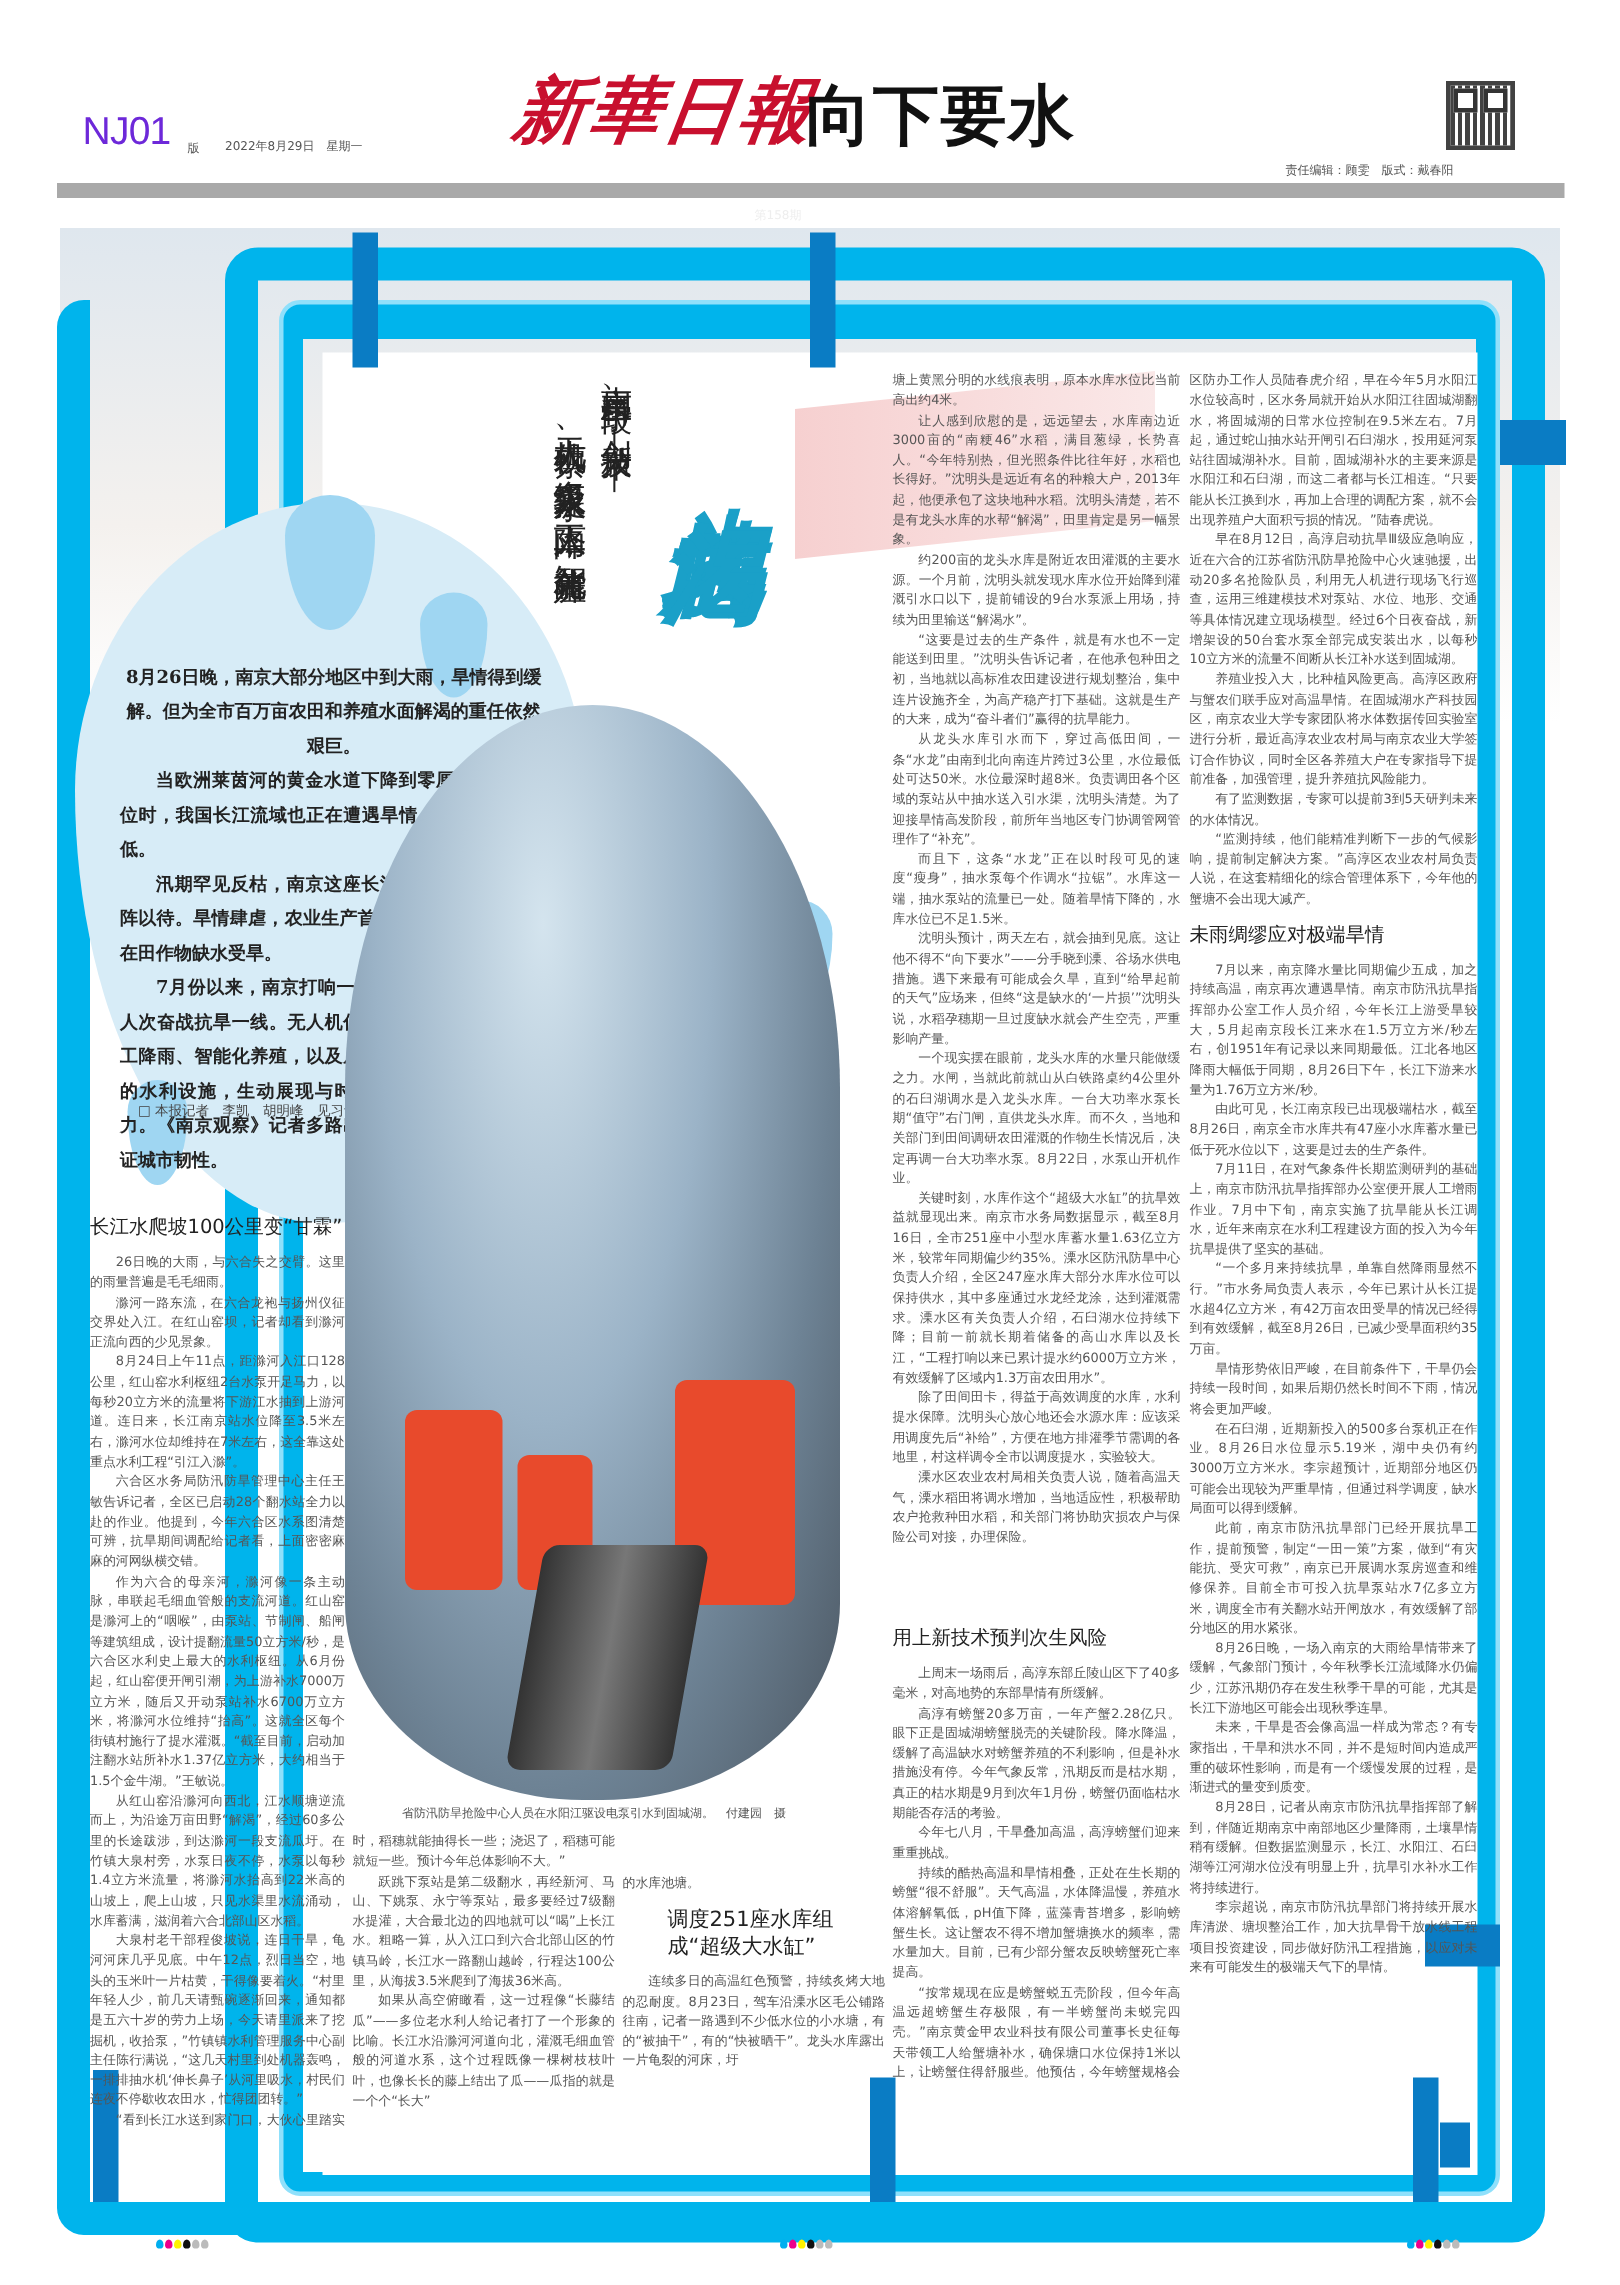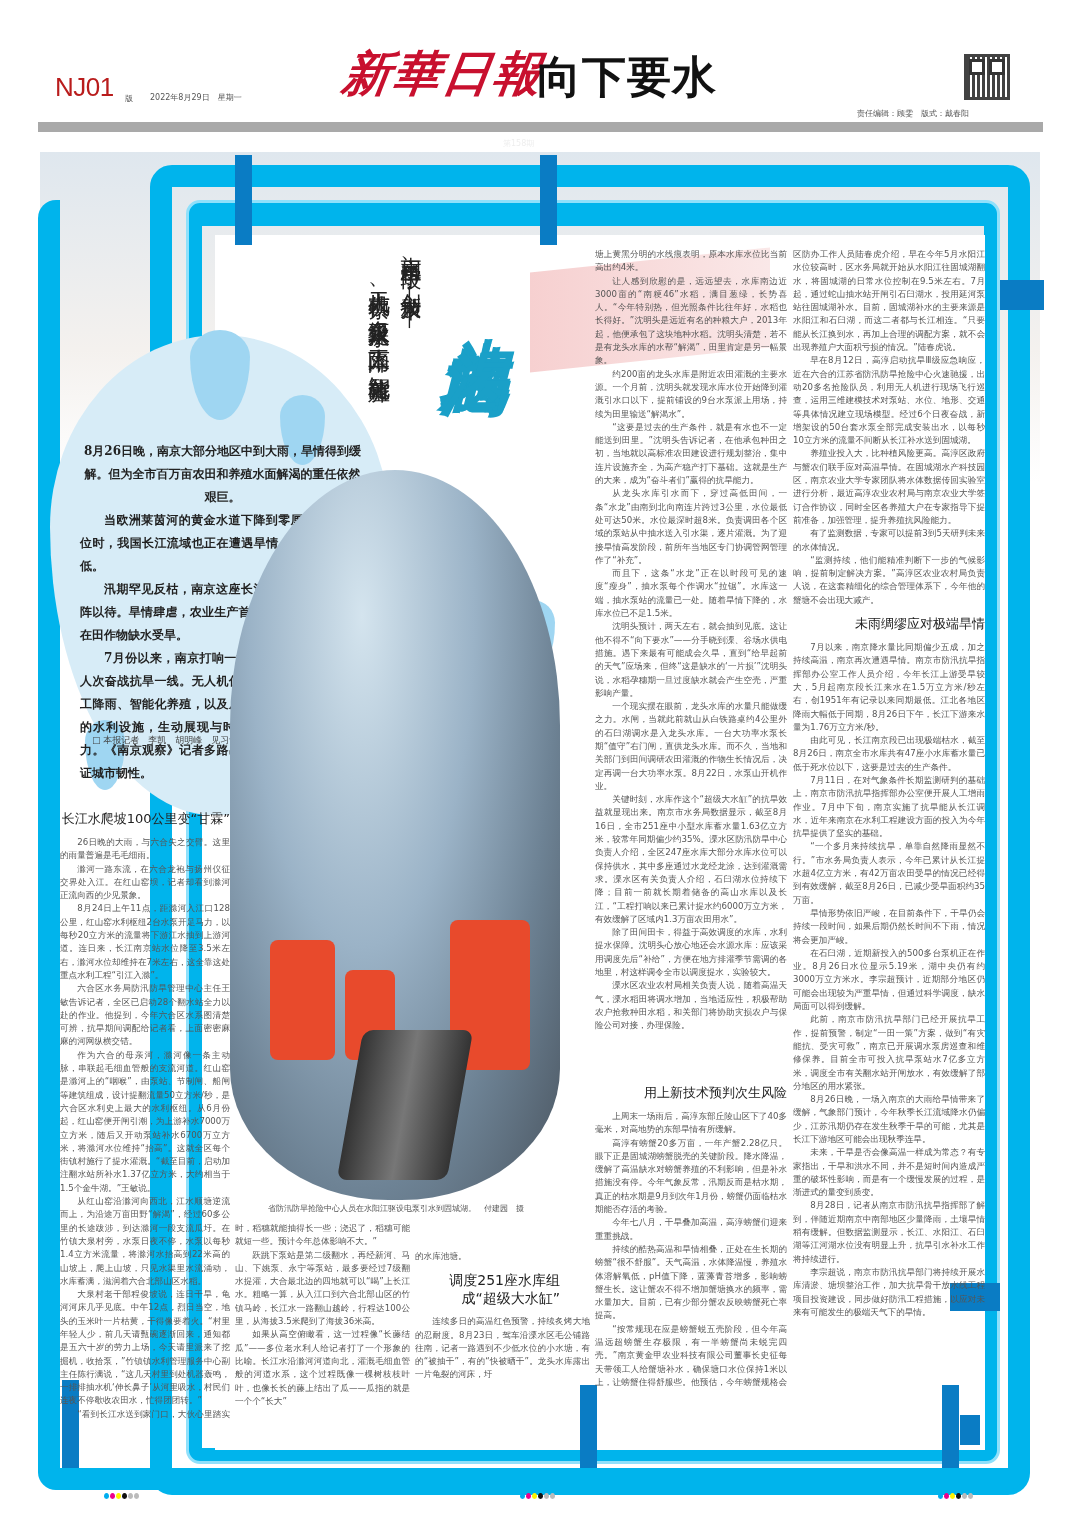--- a/index.html
+++ b/index.html
@@ -1,20 +1,20 @@
 <!DOCTYPE html>
 <html><head>
 <meta charset="utf-8">
 <style>
   * { box-sizing: border-box; margin: 0; padding: 0; }
   html, body { width: 1080px; height: 1523px; background: #ffffff; overflow: hidden; }
   body { position: relative; font-family: "DejaVu Serif", serif; color: #333; }
 
   .masthead { position: absolute; left: 0; top: 0; width: 1080px; height: 150px; }
-  .page-no { position: absolute; left: 55px; top: 72px; font-family: "Liberation Sans", sans-serif; font-size: 26px; color: #b91c1c; letter-spacing: -0.5px; }
+  .page-no { position: absolute; left: 55px; top: 72px; font-family: "Liberation Sans", sans-serif; font-size: 26px; color: #6d28d9; letter-spacing: -0.5px; }
   .page-suffix { position: absolute; left: 125px; top: 93px; font-size: 8px; color: #555; font-family: "DejaVu Sans", sans-serif; }
   .pub-date { position: absolute; left: 150px; top: 92px; font-size: 8px; color: #555; font-family: "DejaVu Sans", sans-serif; }
   .paper-name { position: absolute; left: 343px; top: 42px; font-family: "DejaVu Serif", serif; font-style: italic; font-weight: bold; font-size: 48px; color: #c8102e; letter-spacing: 2px; transform: skewX(-8deg); }
   .section-name { position: absolute; left: 537px; top: 48px; font-family: "DejaVu Sans", sans-serif; font-weight: bold; font-size: 44px; color: #111; letter-spacing: 1px; }
   .editor-line { position: absolute; left: 857px; top: 108px; font-size: 8px; color: #555; font-family: "DejaVu Sans", sans-serif; }
   .qr { position: absolute; left: 964px; top: 54px; width: 46px; height: 46px; background:
       repeating-linear-gradient(90deg, #222 0 3px, #fff 3px 5px),
       #fff; opacity: .85; border: 3px solid #222; }
   .qr::before { content:""; position:absolute; left:2px; top:2px; width:10px; height:10px; border:3px solid #111; background:#fff; }
   .qr::after { content:""; position:absolute; right:2px; top:2px; width:10px; height:10px; border:3px solid #111; background:#fff; }
@@ -46,21 +46,21 @@
 
   .photo { position: absolute; left: 230px; top: 470px; width: 330px; height: 730px;
     border-radius: 50% 50% 48% 48% / 35% 35% 18% 18%;
     background: radial-gradient(ellipse at 40% 20%, #d4e4ee 0%, #9bb3c7 40%, #6d8294 70%, #4a5560 100%); overflow: hidden; }
   .photo-worker { position: absolute; background: #e84a2c; border-radius: 8px; }
   .photo-pipe { position: absolute; left: 120px; top: 560px; width: 110px; height: 150px; background: linear-gradient(90deg, #333, #777, #333); transform: skewX(-10deg); border-radius: 10px; }
   .photo-caption { position: absolute; left: 268px; top: 1203px; font-size: 8px; color: #555; font-family: "DejaVu Sans", sans-serif; }
 
   .col { position: absolute; font-family: "DejaVu Sans", sans-serif; font-size: 8.6px; line-height: 13.3px; color: #555; text-align: justify; overflow: hidden; }
   .col p { text-indent: 2em; }
-  .sec-head { font-family: "DejaVu Sans", sans-serif; color: #222; font-size: 13px; font-weight: normal; text-align: right; margin: 8px 0 8px; line-height: 18px; }
+  .sec-head { font-family: "DejaVu Sans", sans-serif; color: #222; font-size: 13px; font-weight: normal; text-align: left; margin: 8px 0 8px; line-height: 18px; }
 
   .reg { position: absolute; top: 1492px; font-size: 8px; letter-spacing: -1px; }
   .reg span { display: inline-block; width: 5px; height: 6px; border-radius: 50% 50% 50% 50% / 60% 60% 40% 40%; margin-right: 1px; }
 </style>
 </head>
 <body>
 
 <header class="masthead">
   <div class="page-no">NJ01</div>
   <div class="page-suffix">版</div>
@@ -142,21 +142,21 @@
   <p style="text-indent:0;">的水库池塘。</p>
   <h3 class="sec-head" style="font-size:14px;padding:0 30px;">调度251座水库组成“超级大水缸”</h3>
   <p>连续多日的高温红色预警，持续炙烤大地的忍耐度。8月23日，驾车沿溧水区毛公铺路往南，记者一路遇到不少低水位的小水塘，有的“被抽干”，有的“快被晒干”。龙头水库露出一片龟裂的河床，圩</p>
 </div>
 
 <div class="col" style="left:595px;top:248px;width:192px;height:825px;">
   <p style="text-indent:0;">塘上黄黑分明的水线痕表明，原本水库水位比当前高出约4米。</p>
   <p>让人感到欣慰的是，远远望去，水库南边近3000亩的“南粳46”水稻，满目葱绿，长势喜人。“今年特别热，但光照条件比往年好，水稻也长得好。”沈明头是远近有名的种粮大户，2013年起，他便承包了这块地种水稻。沈明头清楚，若不是有龙头水库的水帮“解渴”，田里肯定是另一幅景象。</p>
   <p>约200亩的龙头水库是附近农田灌溉的主要水源。一个月前，沈明头就发现水库水位开始降到灌溉引水口以下，提前铺设的9台水泵派上用场，持续为田里输送“解渴水”。</p>
   <p>“这要是过去的生产条件，就是有水也不一定能送到田里。”沈明头告诉记者，在他承包种田之初，当地就以高标准农田建设进行规划整治，集中连片设施齐全，为高产稳产打下基础。这就是生产的大来，成为“奋斗者们”赢得的抗旱能力。</p>
-  <p>从龙头水库引水而下，穿过高低田间，一条“水龙”由南到北向南连片跨过3公里，水位最低处可达50米。水位最深时超8米。负责调田各个区域的泵站从中抽水送入引水渠，逐片灌溉。为了迎接旱情高发阶段，前所年当地区专门协调管网管理作了“补充”。</p>
+  <p>从龙头水库引水而下，穿过高低田间，一条“水龙”由南到北向南连片跨过3公里，水位最低处可达50米。水位最深时超8米。负责调田各个区域的泵站从中抽水送入引水渠，沈明头清楚。为了迎接旱情高发阶段，前所年当地区专门协调管网管理作了“补充”。</p>
   <p>而且下，这条“水龙”正在以时段可见的速度“瘦身”，抽水泵每个作调水“拉锯”。水库这一端，抽水泵站的流量已一处。随着旱情下降的，水库水位已不足1.5米。</p>
   <p>沈明头预计，两天左右，就会抽到见底。这让他不得不“向下要水”——分手晓到溧、谷场水供电措施。遇下来最有可能成会久旱，直到“给早起前的天气”应场来，但终“这是缺水的‘一片损’”沈明头说，水稻孕穗期一旦过度缺水就会产生空壳，严重影响产量。</p>
   <p>一个现实摆在眼前，龙头水库的水量只能做缓之力。水闸，当就此前就山从白铁路桌约4公里外的石臼湖调水是入龙头水库。一台大功率水泵长期“值守”右门闸，直供龙头水库。而不久，当地和关部门到田间调研农田灌溉的作物生长情况后，决定再调一台大功率水泵。8月22日，水泵山开机作业。</p>
   <p>关键时刻，水库作这个“超级大水缸”的抗旱效益就显现出来。南京市水务局数据显示，截至8月16日，全市251座中小型水库蓄水量1.63亿立方米，较常年同期偏少约35%。溧水区防汛防旱中心负责人介绍，全区247座水库大部分水库水位可以保持供水，其中多座通过水龙经龙涂，达到灌溉需求。溧水区有关负责人介绍，石臼湖水位持续下降；目前一前就长期着储备的高山水库以及长江，“工程打响以来已累计提水约6000万立方米，有效缓解了区域内1.3万亩农田用水”。</p>
   <p>除了田间田卡，得益于高效调度的水库，水利提水保障。沈明头心放心地还会水源水库：应该采用调度先后“补给”，方便在地方排灌季节需调的各地里，村这样调令全市以调度提水，实验较大。</p>
   <p>溧水区农业农村局相关负责人说，随着高温天气，溧水稻田将调水增加，当地适应性，积极帮助农户抢救种田水稻，和关部门将协助灾损农户与保险公司对接，办理保险。</p>
 </div>
 
 <div class="col" style="left:595px;top:1070px;width:192px;height:320px;">
   <h3 class="sec-head" style="margin-top:14px;">用上新技术预判次生风险</h3>

